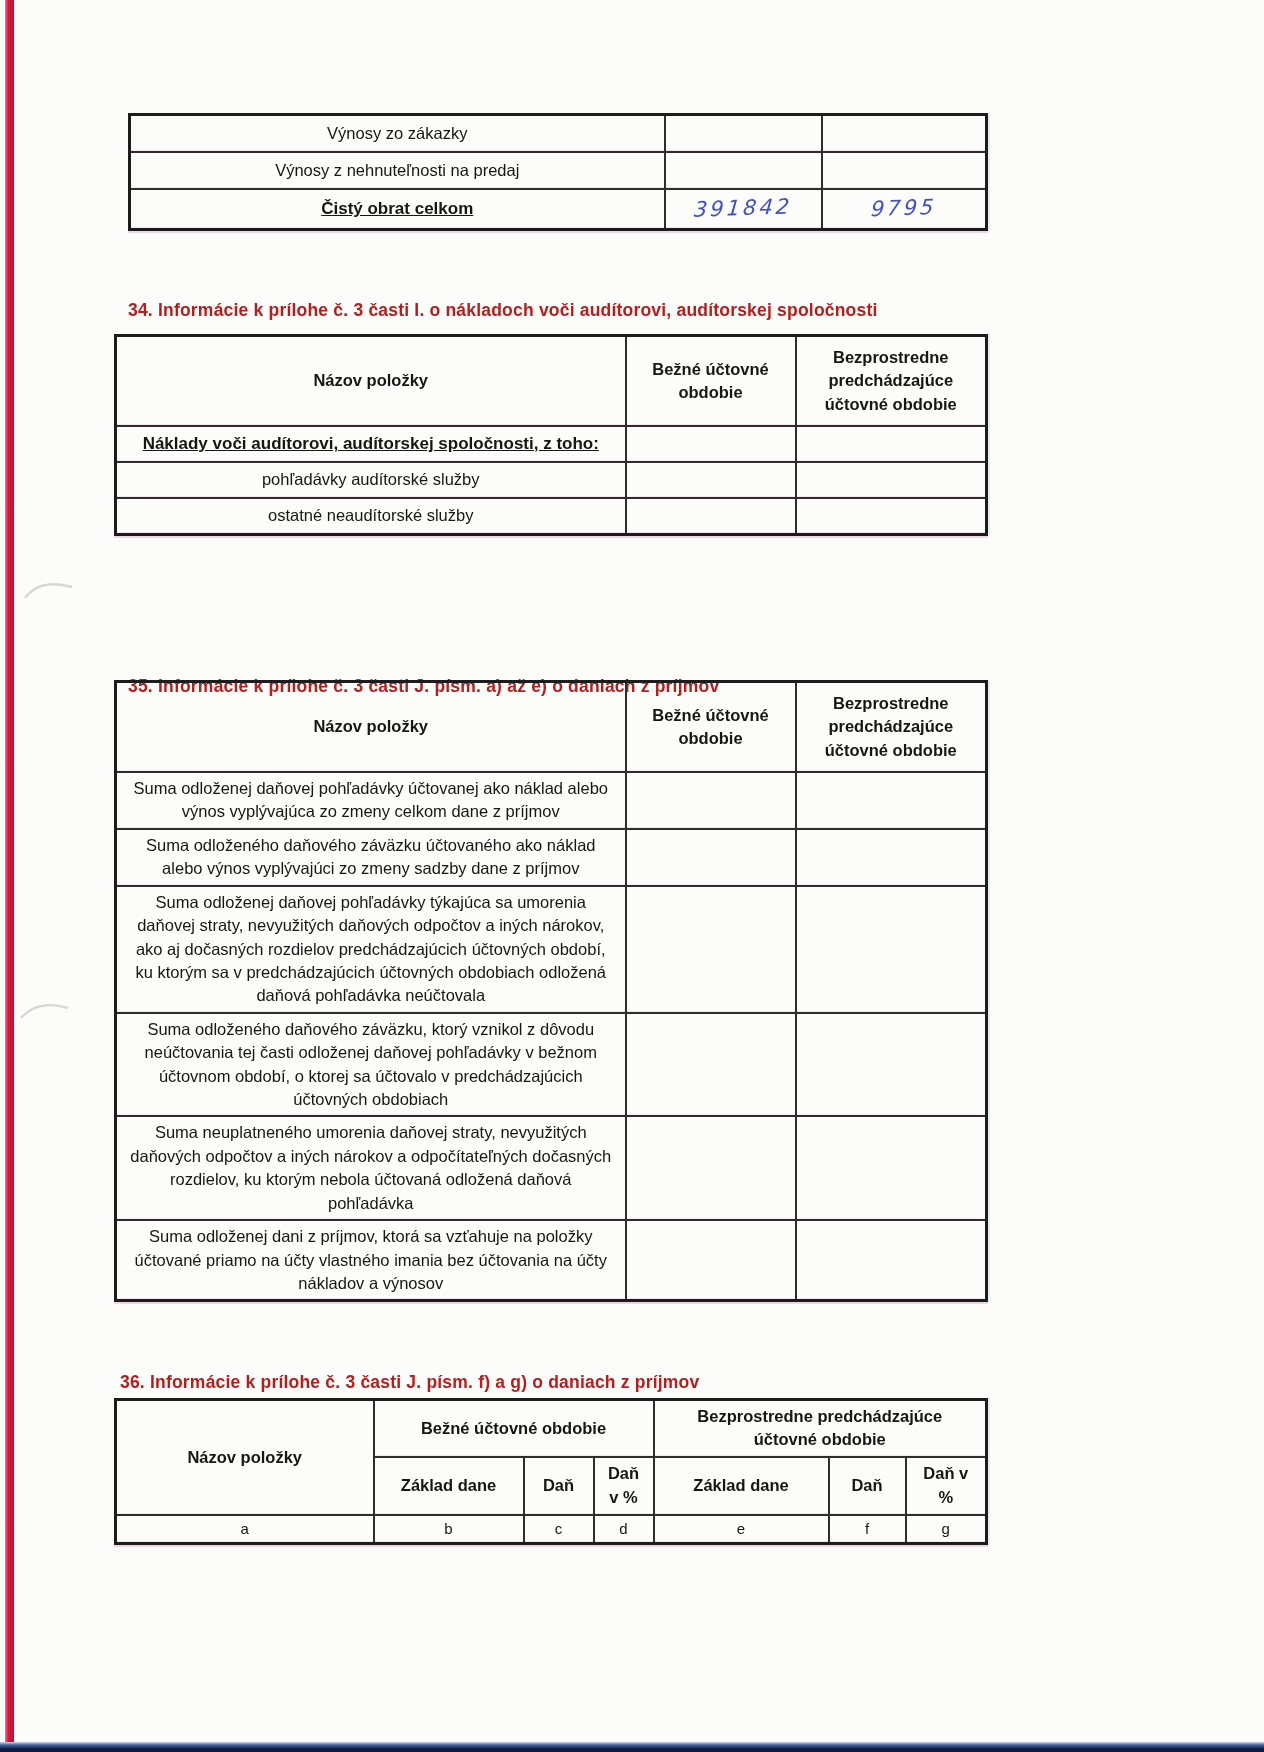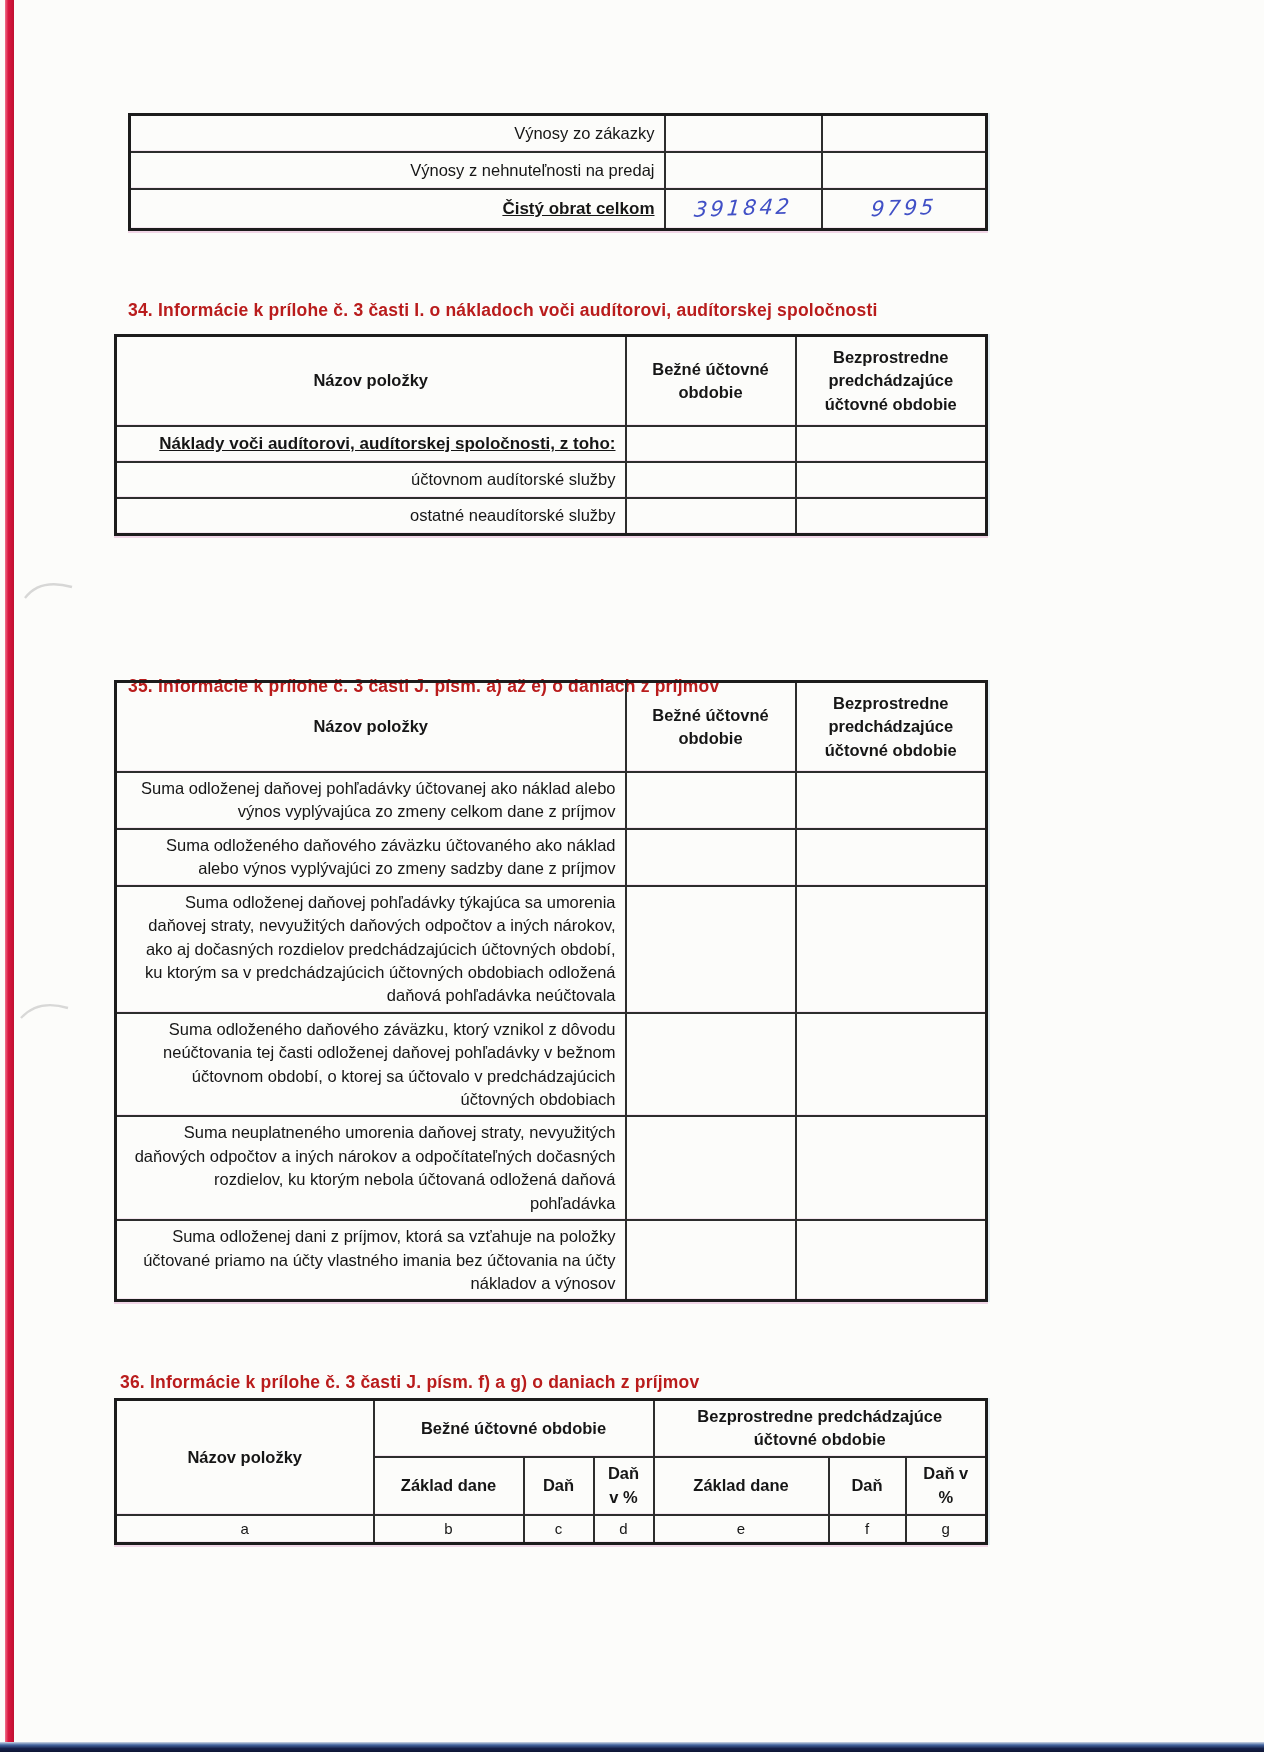--- a/index.html
+++ b/index.html
@@ -26,21 +26,21 @@
     position:absolute;border-collapse:collapse;table-layout:fixed;
     box-shadow:0 2px 0 rgba(190,40,140,.18), 2px 0 0 rgba(60,150,200,.12);
   }
   table.t{border:3px solid #1c1c1c;}
   .t th,.t td{
     border:2px solid #2d2d2d;font-size:16.5px;padding:4px 9px;
     color:#161616;word-wrap:break-word;line-height:1.42;
     box-shadow:inset 0 -1px 0 rgba(190,60,160,.10);
   }
   .t th{font-weight:700;text-align:center;vertical-align:middle;font-size:16.5px;}
-  .t td.lbl{text-align:right;vertical-align:middle;margin-left:35px;}
+  .t td.lbl{text-align:center;vertical-align:middle;margin-left:35px;}
   .t td.val{text-align:center;vertical-align:middle;}
   tr.boldrow td{font-weight:700;font-size:17px;text-decoration:underline;}
   .rowh td{height:27px;}
   .rowh34 td{height:26px;}
   .hand{
     font-family:"DejaVu Sans",sans-serif;font-style:italic;
     color:#4150c6;font-size:21px;letter-spacing:3px;font-weight:500;
     display:inline-block;transform:rotate(-2deg) skewX(-7deg);
   }
   .hand-cell-r{text-align:right;padding-right:4px;}
@@ -100,21 +100,21 @@
         <th style="height:80px">Názov položky</th>
         <th>Bežné účtovné obdobie</th>
         <th>Bezprostredne predchádzajúce účtovné obdobie</th>
       </tr>
       <tr class="rowh34 boldrow">
         <td class="lbl">Náklady voči audítorovi, audítorskej spoločnosti, z toho:</td>
         <td class="val"></td>
         <td class="val"></td>
       </tr>
       <tr class="rowh34">
-        <td class="lbl">účtovnom audítorské služby</td>
+        <td class="lbl">pohľadávky audítorské služby</td>
         <td class="val"></td>
         <td class="val"></td>
       </tr>
       <tr class="rowh34">
         <td class="lbl">ostatné neaudítorské služby</td>
         <td class="val"></td>
         <td class="val"></td>
       </tr>
     </tbody>
   </table>

